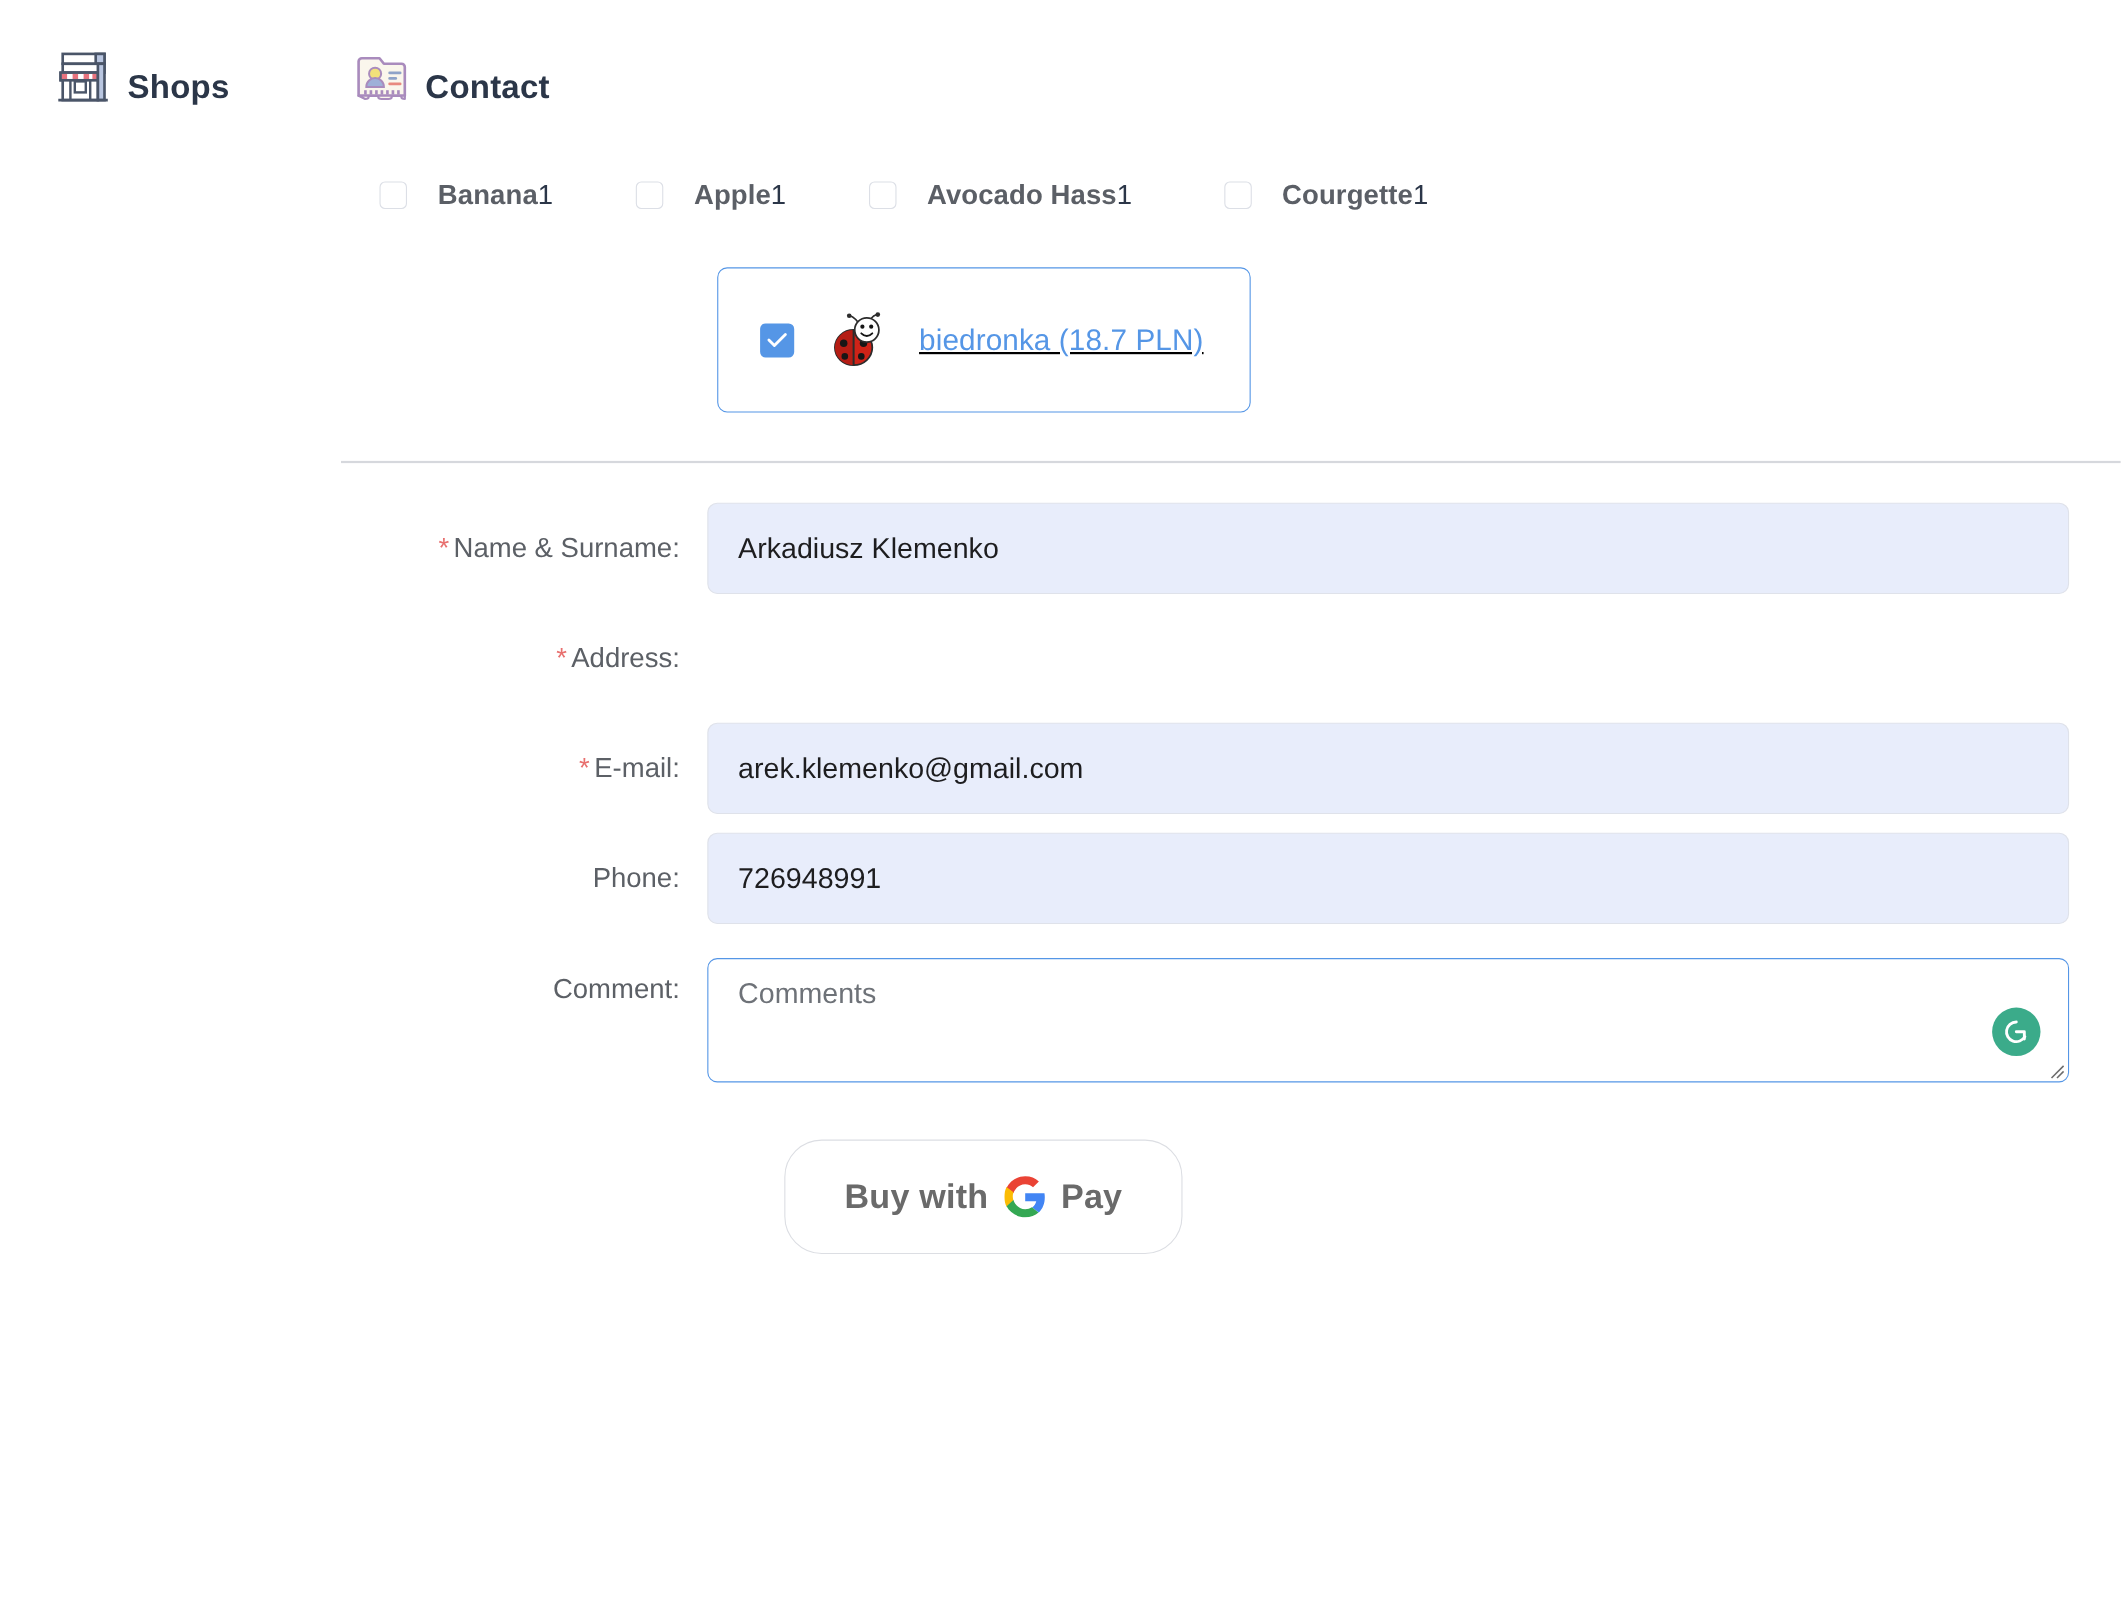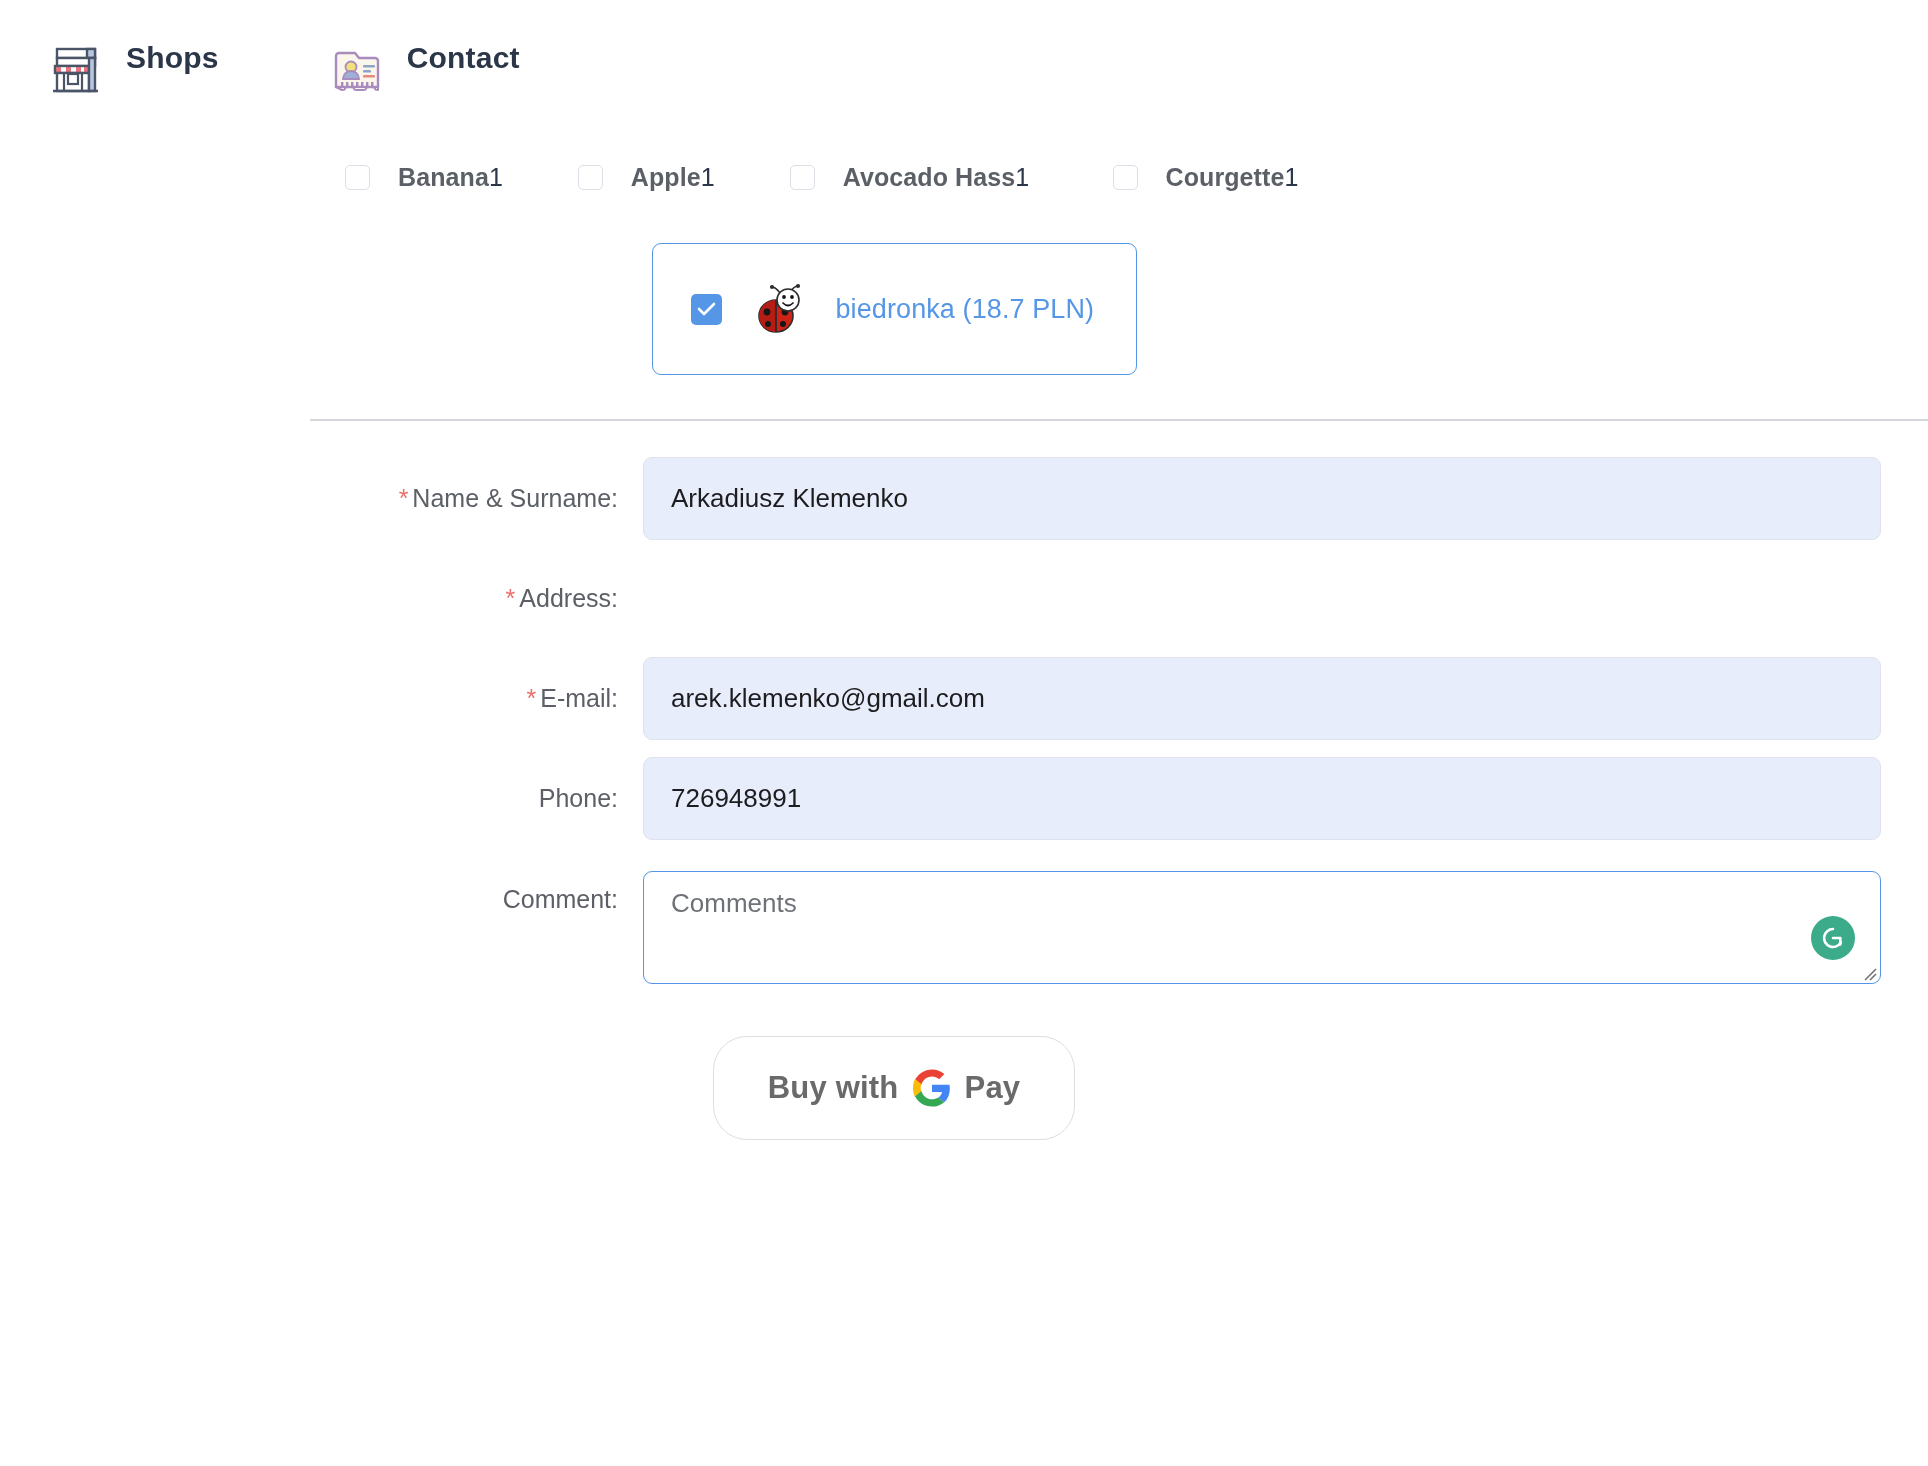--- a/index.html
+++ b/index.html
@@ -13,22 +13,22 @@
 
   
   .topnav {
     display: flex;
     align-items: center;
     padding: 28px 0 0 48px;
     height: 110px;
   }
   .nav-item {
     display: flex;
-    align-items: flex-start;
-    gap: 22px;
+    align-items: flex-end;
+    gap: 12px;
     margin-right: 110px;
     cursor: pointer;
   }
   .nav-label {
     font-size: 30px;
     font-weight: 700;
     color: #2b3648;
     letter-spacing: .2px;
   }
   .nav-icon { width: 56px; height: 56px; display: block; }
@@ -83,20 +83,21 @@
     border: 1.7px solid #5596e6;
     border-radius: 9px;
     height: 132px;
     min-width: 485px;
     display: flex;
     align-items: center;
     padding: 0 38px;
     gap: 30px;
     background: #fff;
     cursor: pointer;
+    text-decoration: underline;
   }
   .cbox-checked {
     width: 31px; height: 31px;
     background: #5596e6;
     border-radius: 5px;
     display: flex; align-items: center; justify-content: center;
     flex: 0 0 auto;
     cursor: pointer;
   }
   .cbox-checked svg { display: block; }

